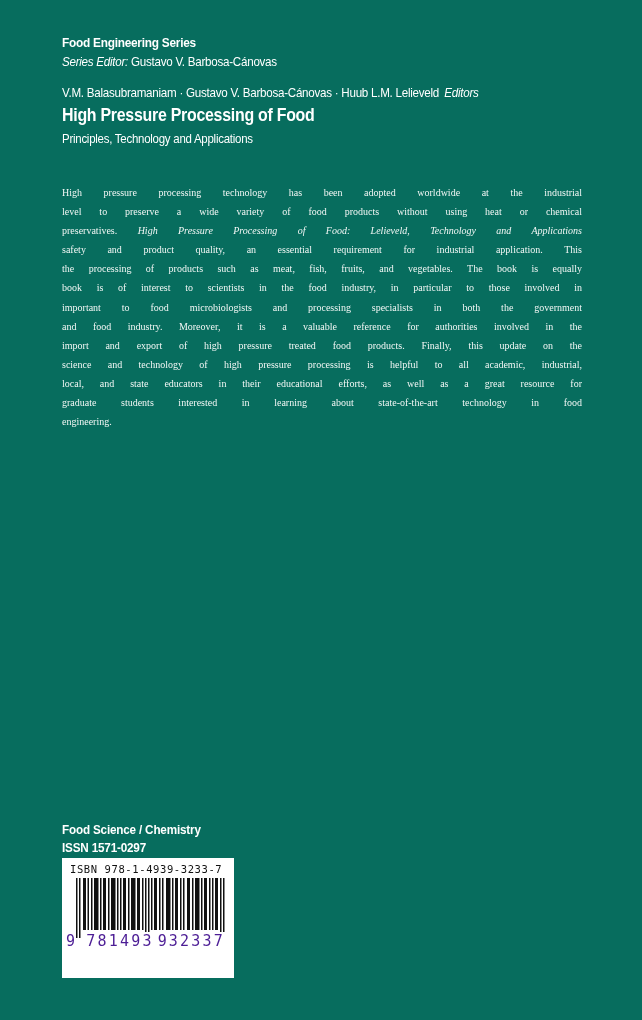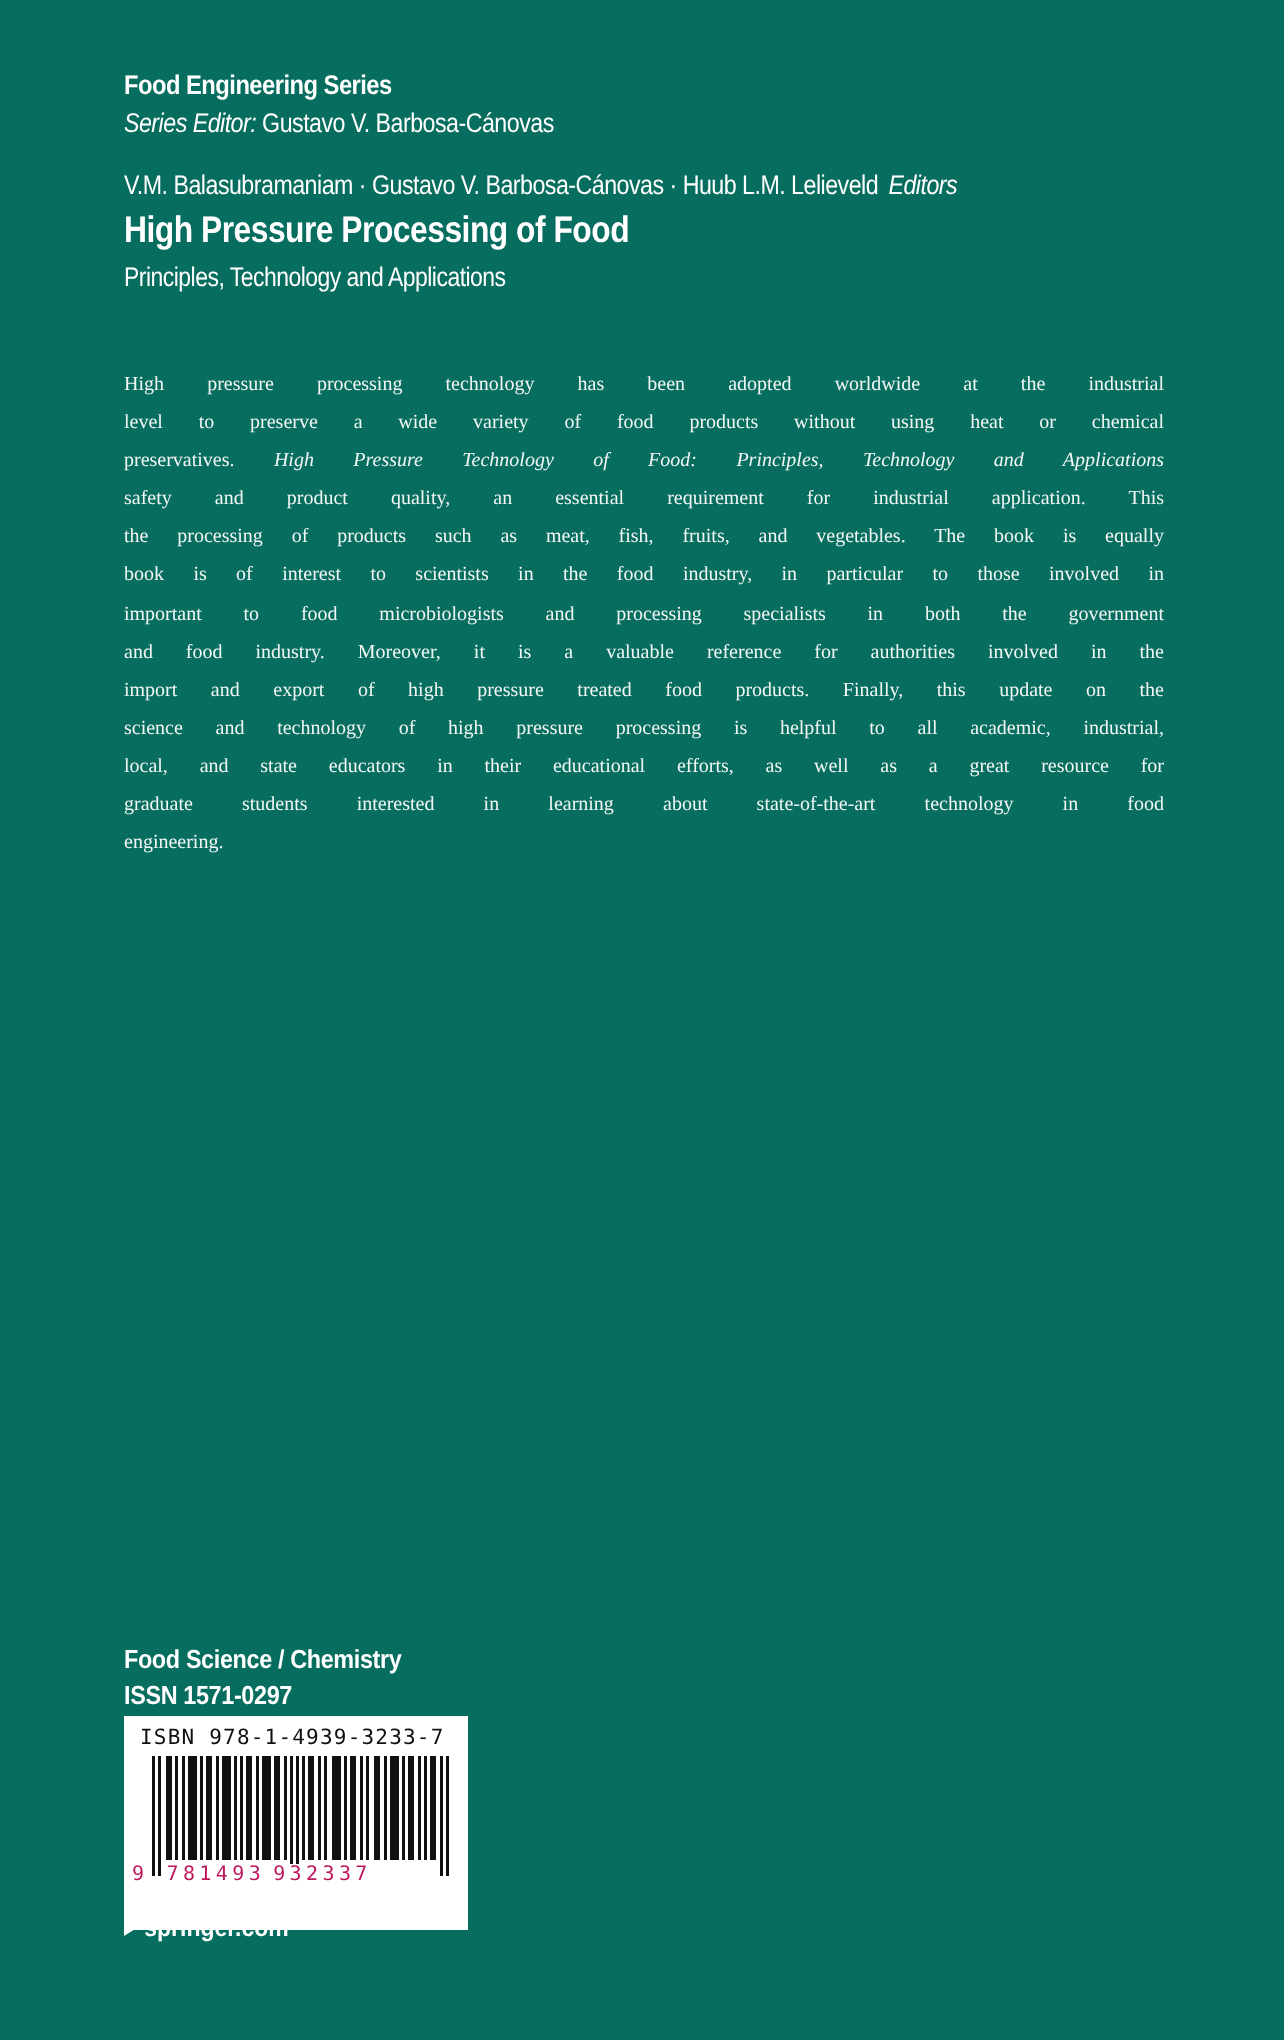--- a/index.html
+++ b/index.html
@@ -90,21 +90,21 @@
     .issn {
       left: 62px; top: 840px;
       font-size: 13px; font-weight: bold;
       letter-spacing: -0.2px;
       transform: scaleX(0.9); transform-origin: left top;
       white-space: nowrap;
     }
 
     .barcode-box {
       left: 62px; top: 858px;
-      width: 172px; height: 107px;
+      width: 172px; height: 120px;
       background: #ffffff;
       color: #111;
     }
     .isbn-text {
       position: absolute;
       left: 8px; top: 5px;
       font-family: "DejaVu Sans Mono", "Liberation Mono", monospace;
       font-size: 10.5px;
       letter-spacing: 0.6px;
       white-space: nowrap;
@@ -112,24 +112,24 @@
     }
     .bars {
       position: absolute;
       left: 14px; top: 20px;
       width: 152px; height: 60px;
     }
     .barcode-digits {
       position: absolute;
       left: 4px; top: 74px;
       font-family: "DejaVu Sans Mono", "Liberation Mono", monospace;
-      font-size: 10px;
+      font-size: 15px;
       letter-spacing: 2.2px;
       white-space: nowrap;
-      color: #be185d;
+      color: #4c1d95;
       background: transparent;
       text-align: right;
     }
     .digits-group {
       background: #ffffff;
       padding: 0 1px;
     }
 
     .springer {
       left: 62px; top: 957px;
@@ -153,21 +153,21 @@
 <div class="abs sans series-title">Food Engineering Series</div>
 <div class="abs sans series-editor"><i>Series Editor:</i><span> Gustavo V. Barbosa-Cánovas</span></div>
 
 <div class="abs sans editors"><span>V.M. Balasubramaniam · Gustavo V. Barbosa-Cánovas · Huub L.M. Lelieveld</span><span class="role">Editors</span></div>
 <div class="abs sans book-title">High Pressure Processing of Food</div>
 <div class="abs sans book-subtitle">Principles, Technology and Applications</div>
 
 <div class="abs serif blurb">
   <span class="line">High pressure processing technology has been adopted worldwide at the industrial</span>
   <span class="line">level to preserve a wide variety of food products without using heat or chemical</span>
-  <span class="line"><span>preservatives. </span><i>High Pressure Technology of Food: Principles, Technology and Applications</i></span>
+  <span class="line"><span>preservatives. </span><i>High Pressure Processing of Food: Lelieveld, Technology and Applications</i></span>
   <span class="line">safety and product quality, an essential requirement for industrial application. This</span>
   <span class="line">the processing of products such as meat, fish, fruits, and vegetables. The book is equally</span>
   <span class="line">book is of interest to scientists in the food industry, in particular to those involved in</span>
   <span class="line">important to food microbiologists and processing specialists in both the government</span>
   <span class="line">and food industry. Moreover, it is a valuable reference for authorities involved in the</span>
   <span class="line">import and export of high pressure treated food products. Finally, this update on the</span>
   <span class="line">science and technology of high pressure processing is helpful to all academic, industrial,</span>
   <span class="line">local, and state educators in their educational efforts, as well as a great resource for</span>
   <span class="line">graduate students interested in learning about state-of-the-art technology in food</span>
   <span class="line last">engineering.</span>

